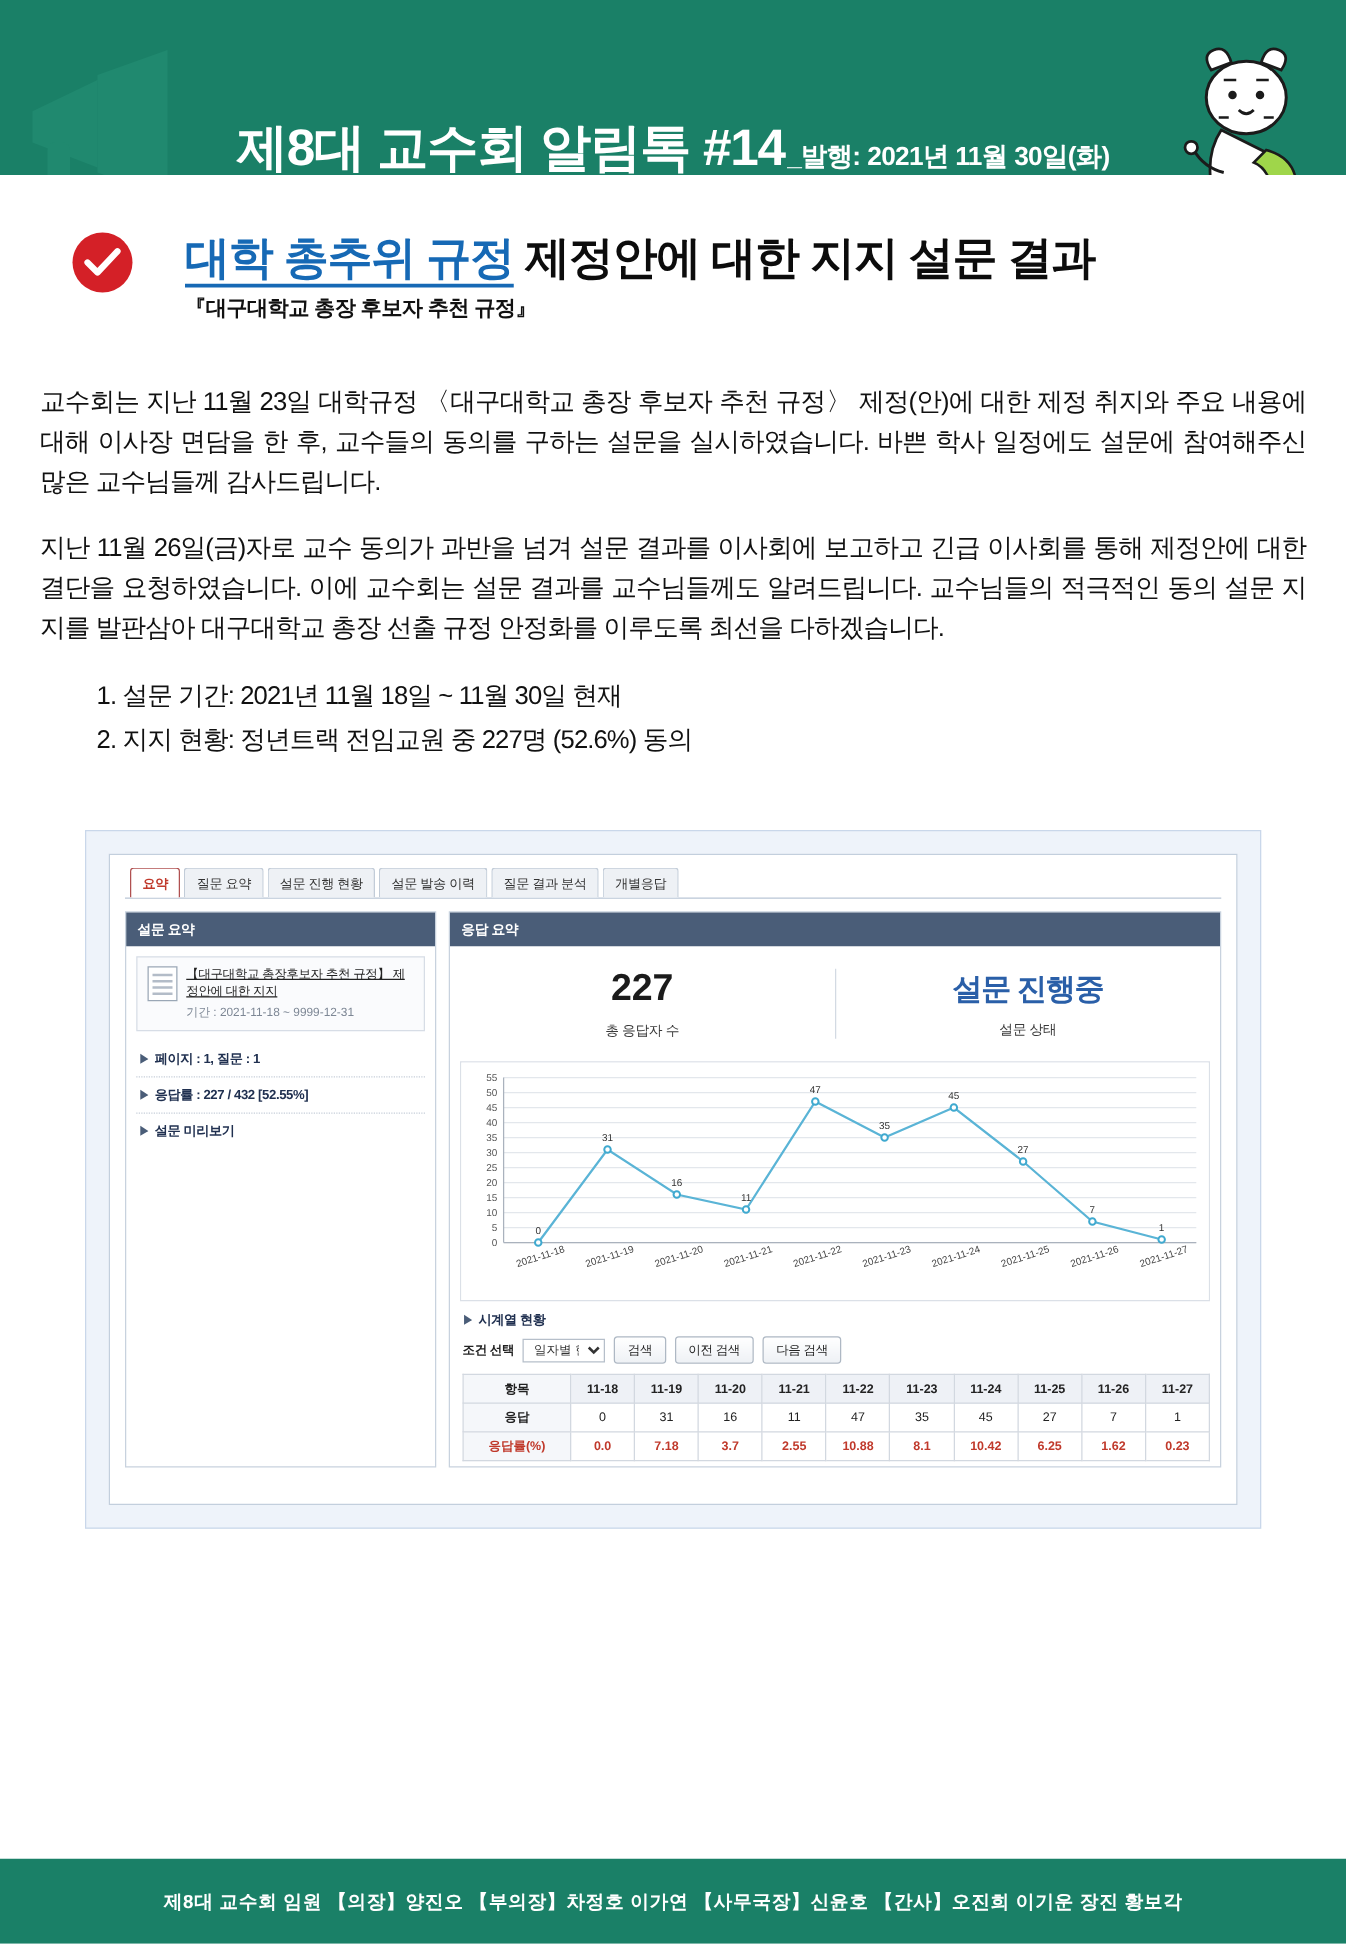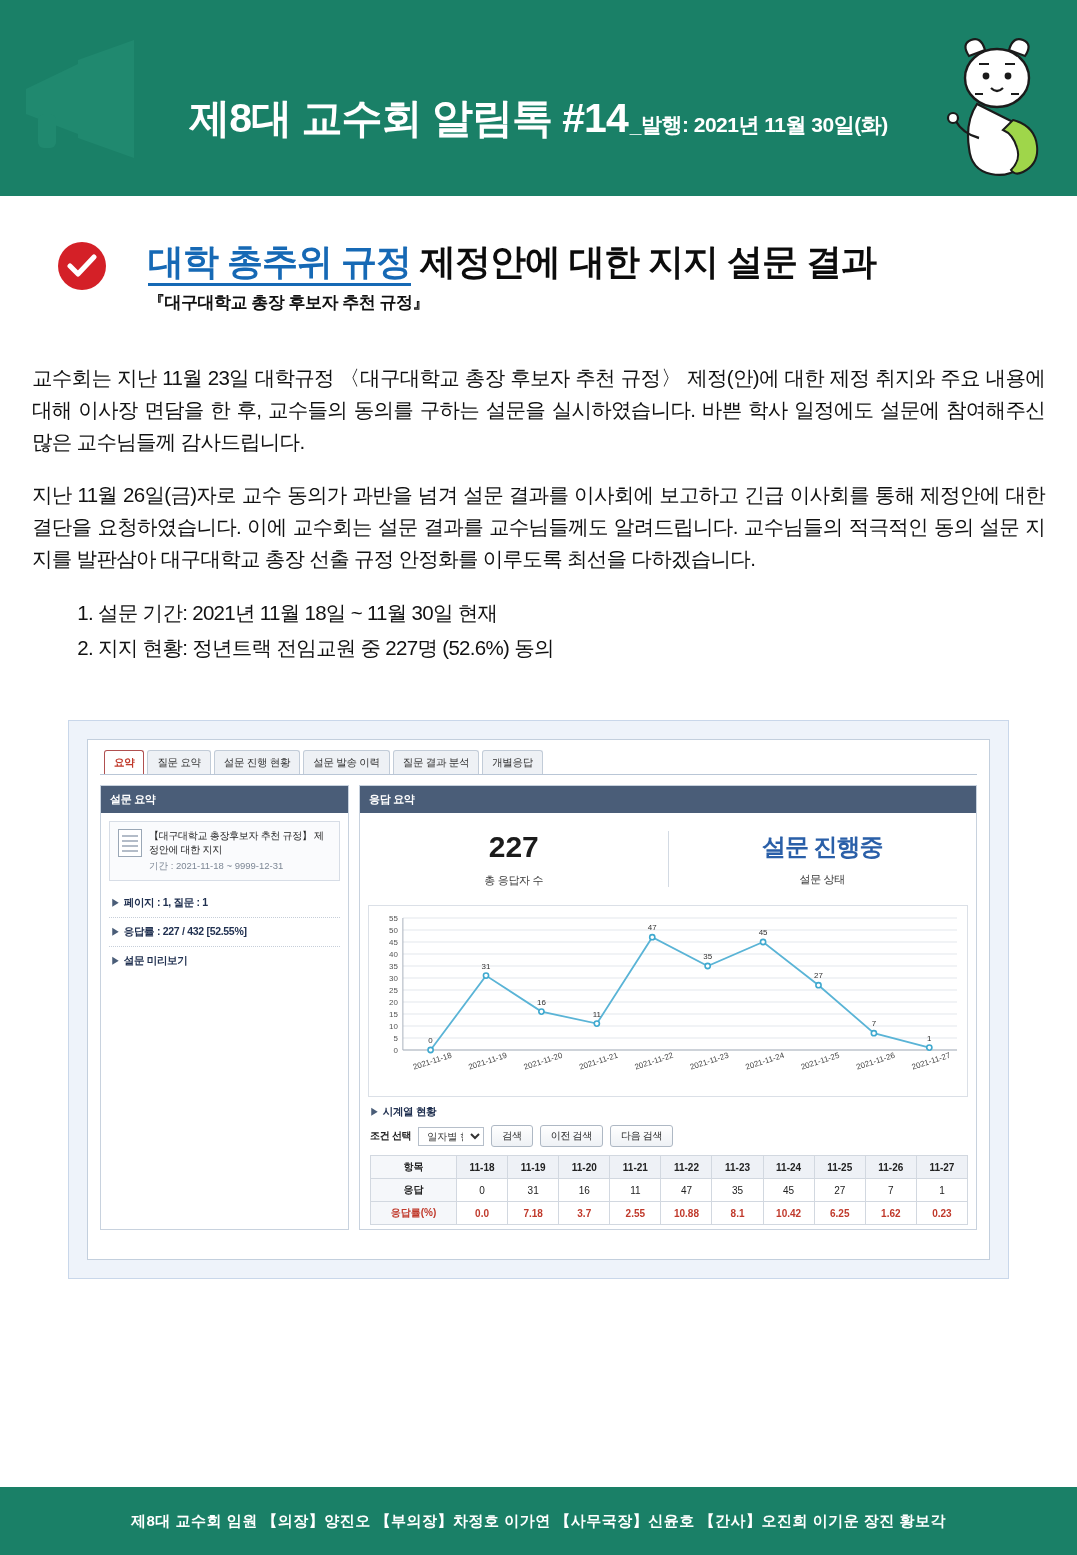--- a/index.html
+++ b/index.html
@@ -8,21 +8,21 @@
     background:#ffffff;
     font-family:"Liberation Sans", sans-serif;
     color:#1a1a1a;
     position:relative;
     overflow:hidden;
   }
 
   
   .header{
     position:relative;
-    height:196px;
+    height:140px;
     background:#1a8067;
     overflow:hidden;
     padding-left:32px;
   }
   .header-megaphone{
     position:absolute;left:16px;top:34px;width:150px;height:130px;
     opacity:.35;
   }
   .header-title-wrap{
     position:absolute;left:0;right:0;top:98px;text-align:center;
@@ -105,21 +105,21 @@
   .panel-head{
     background:#4a5d78;color:#fff;font-size:11px;font-weight:bold;
     padding:6px 9px;letter-spacing:-.3px;
   }
   .survey-box{
     margin:8px;border:1px solid #d7dde6;background:#fafbfd;padding:7px 8px;
     display:flex;gap:7px;
   }
   .doc-icon{width:22px;height:26px;flex:none;border:1px solid #9aa7b6;background:#fff;position:relative;}
   .doc-icon i{position:absolute;left:3px;right:3px;height:1.5px;background:#b3bcc8;display:block;}
-  .survey-text{font-size:10px;line-height:1.35;color:#222;letter-spacing:-.3px;}
+  .survey-text{font-size:10px;line-height:1.35;color:#222;letter-spacing:-.3px;text-decoration:underline;}
   .survey-period{font-size:9.5px;color:#7d8795;margin-top:4px;}
   .list-row{
     margin:0 8px;padding:7px 2px 7px 2px;font-size:10.5px;color:#203050;
     border-bottom:1px dotted #c6ced9;letter-spacing:-.3px;font-weight:bold;
   }
   .list-row:last-child{border-bottom:none;}
   .list-row .arrow{color:#4a5d78;margin-right:4px;font-size:9px;}
   .list-row .url{font-weight:normal;word-break:break-all;}
 
   

